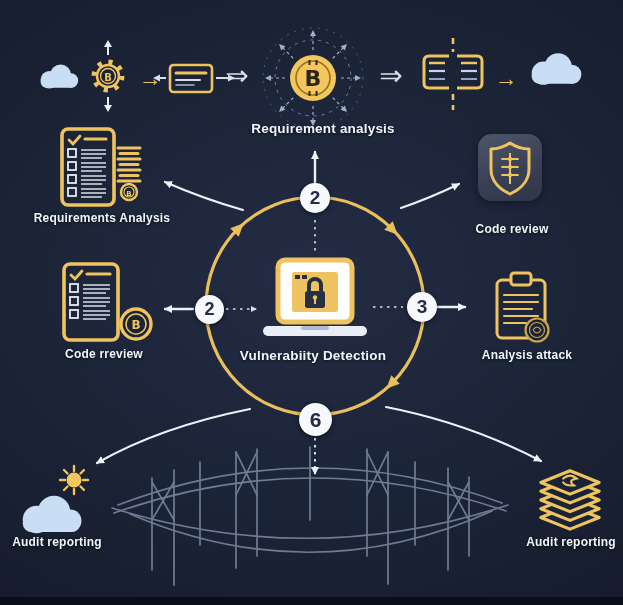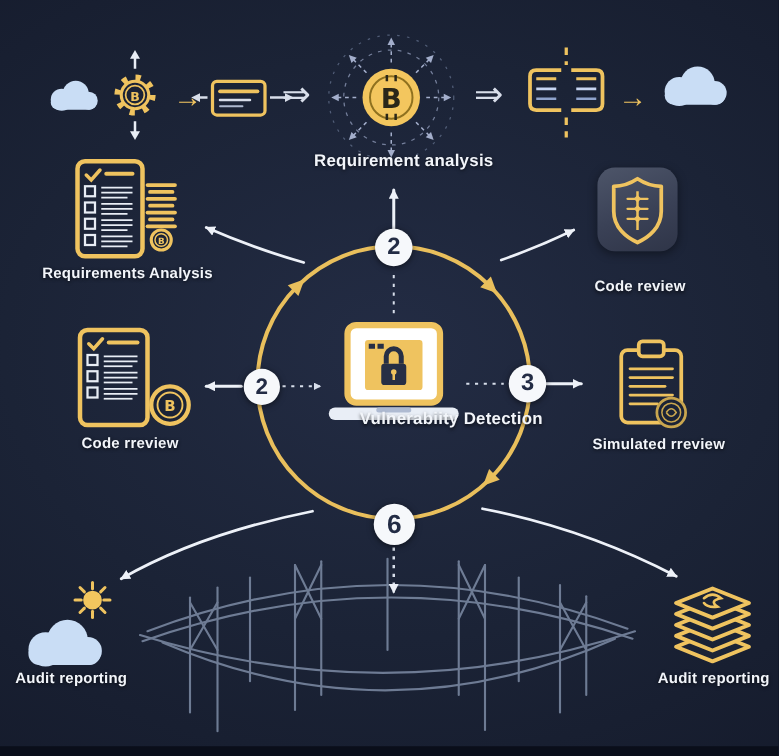--- a/index.html
+++ b/index.html
@@ -303,37 +303,37 @@
     <rect x="35" y="18" width="46" height="40" rx="2.5" fill="#efc35f"></rect>
     <rect x="38" y="21" width="5" height="4" fill="#272f45"></rect>
     <rect x="45" y="21" width="5" height="4" fill="#272f45"></rect>
     <path d="M52,37 v-6 a6,6 0 0 1 12,0 v6" stroke="#272f45" stroke-width="4" fill="none"></path>
     <rect x="48" y="37" width="20" height="17" rx="2.5" fill="#272f45"></rect>
     <circle cx="58" cy="43.5" r="2.2" fill="#efc35f"></circle>
     <rect x="57" y="45" width="2" height="5" fill="#efc35f"></rect>
     <rect x="6" y="72" width="104" height="10" rx="5" fill="#e9eef6"></rect>
     <rect x="44" y="72" width="28" height="4" rx="2" fill="#aebad1"></rect>
   </svg>
-  <div class="label big" style="left:313px;top:335px;margin-left:48px;">Vulnerabiity Detection</div>
+  <div class="label big" style="left:313px;top:355px;">Vulnerabiity Detection</div>
 
   <svg class="icon" style="left:489px;top:268px;" width="66" height="80" viewBox="0 0 66 80">
     <rect x="8" y="12" width="48" height="58" rx="5" stroke="#efc35f" stroke-width="3" fill="none"></rect>
     <rect x="22" y="5" width="20" height="12" rx="3" stroke="#efc35f" stroke-width="3" fill="#1b2336"></rect>
     <g stroke="#efc35f" stroke-width="2.2" stroke-linecap="round">
       <line x1="15" y1="27" x2="49" y2="27"></line>
         <line x1="15" y1="34" x2="49" y2="34"></line>
       <line x1="15" y1="41" x2="43" y2="41"></line>
         <line x1="15" y1="48" x2="49" y2="48"></line>
       <line x1="15" y1="55" x2="37" y2="55"></line>
     </g>
     <circle cx="48" cy="62" r="11.5" fill="#1b2336" stroke="#c9a64f" stroke-width="2.2"></circle>
     <circle cx="48" cy="62" r="7.5" stroke="#c9a64f" stroke-width="1.2" fill="none"></circle>
     <path d="M44,62 q4,-6 8,0 q-4,6 -8,0" stroke="#c9a64f" stroke-width="1.2" fill="none"></path>
   </svg>
-  <div class="label" style="left:527px;top:355px;">Simulated rreview</div>
+  <div class="label" style="left:527px;top:355px;">Analysis attack</div>
 
   <div class="num" style="left:300px;top:183px;width:30px;height:30px;font-size:19px;">2</div>
   <div class="num" style="left:195px;top:295px;width:29px;height:29px;font-size:18px;">2</div>
   <div class="num" style="left:407px;top:292px;width:30px;height:30px;font-size:19px;">3</div>
   <div class="num" style="left:299px;top:403px;width:33px;height:33px;font-size:21px;">6</div>
 
   <svg class="icon" style="left:12px;top:462px;" width="110" height="80" viewBox="0 0 110 80">
     <g stroke="#efc35f" stroke-width="2.4" stroke-linecap="round">
       <line x1="62" y1="4" x2="62" y2="9"></line>
         <line x1="62" y1="27" x2="62" y2="32"></line>

